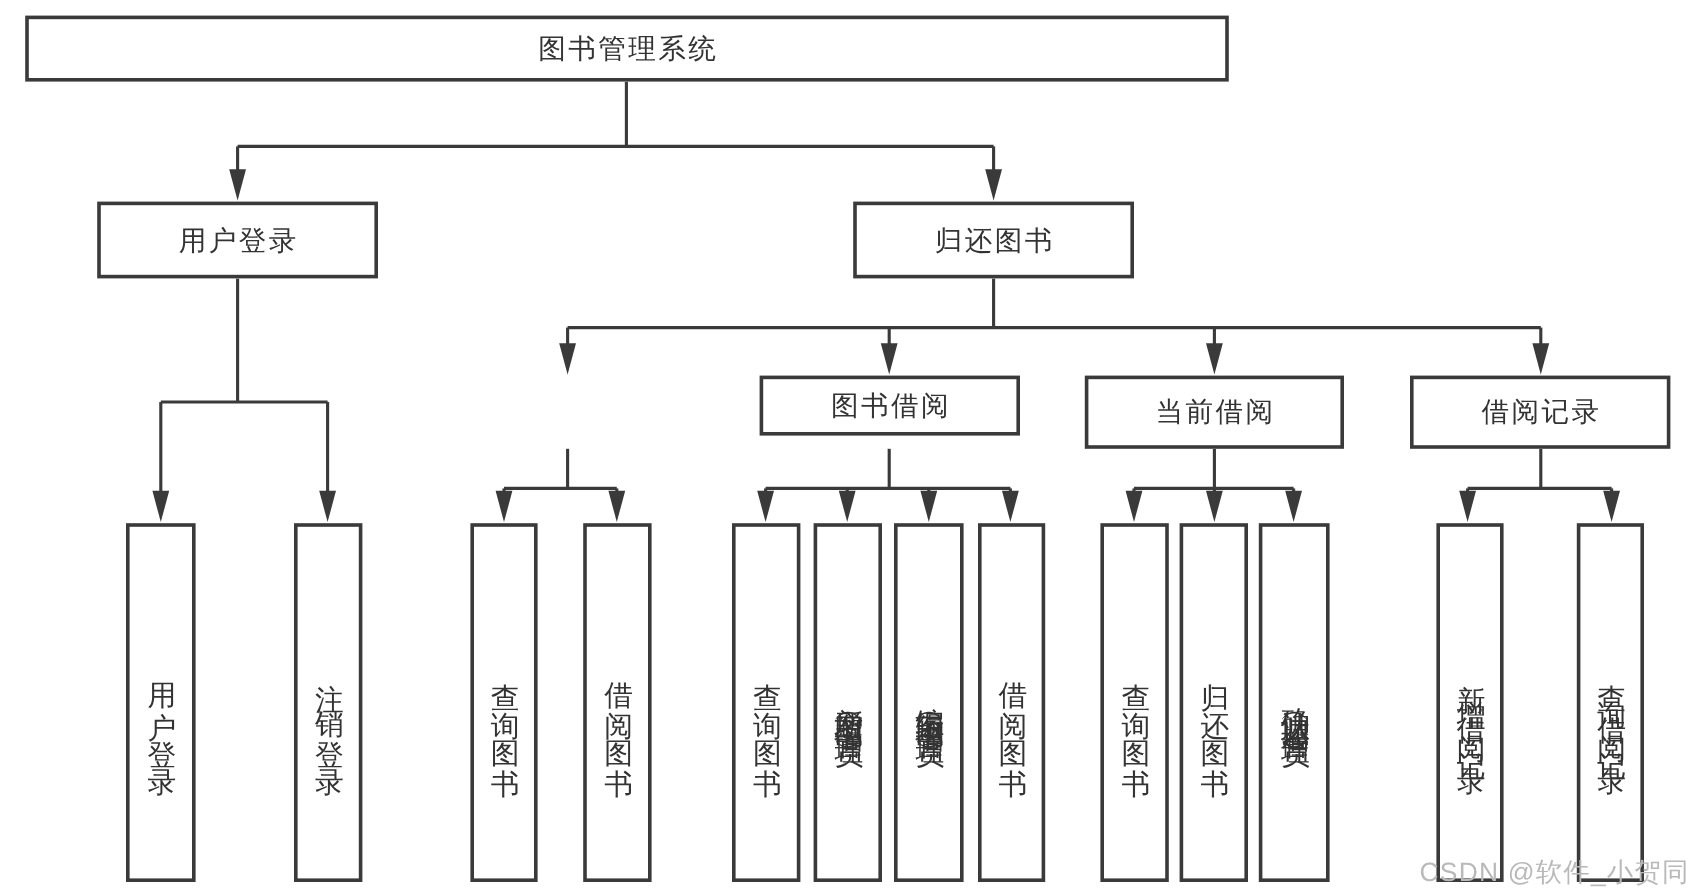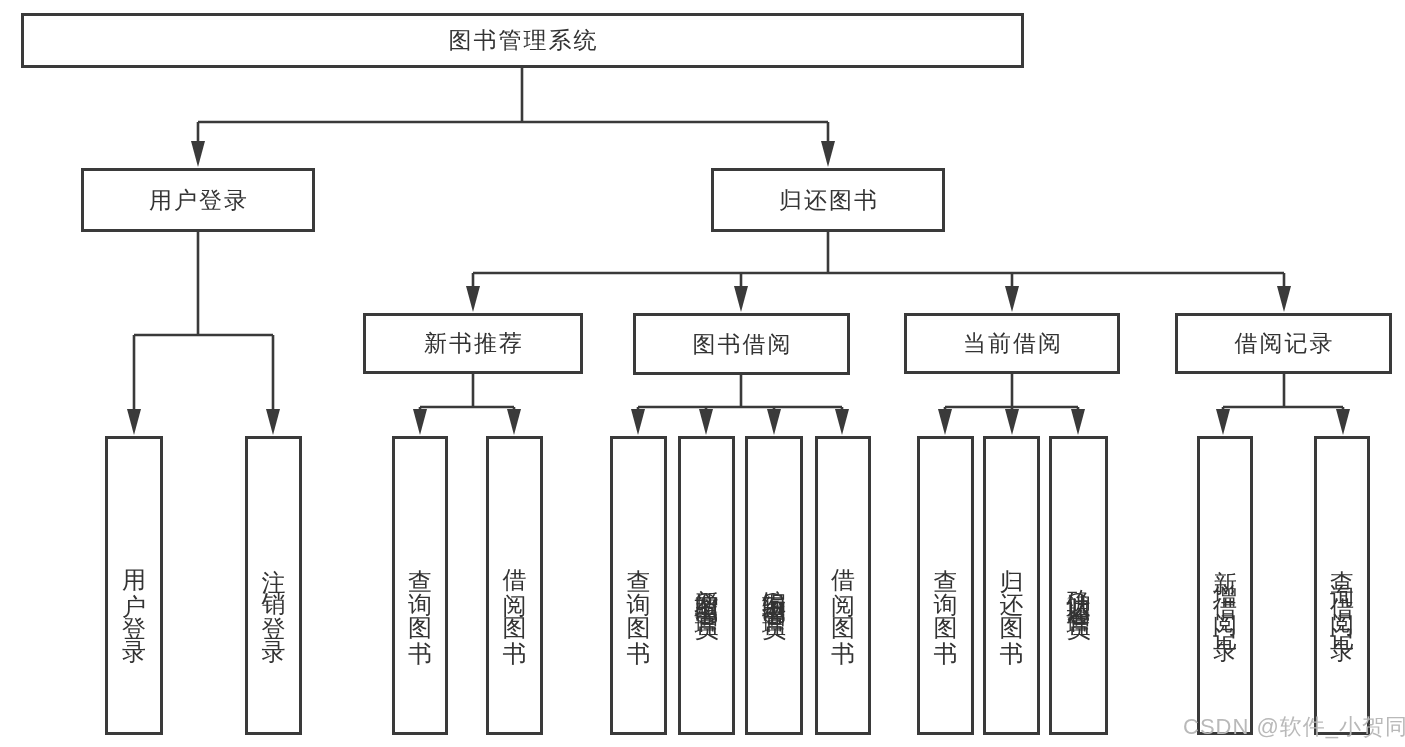--- a/index.html
+++ b/index.html
@@ -131,22 +131,21 @@
       <polygon points="1223,435 1216,409 1230,409"></polygon>
       <polygon points="1343,435 1336,409 1350,409"></polygon>
     </g>
   </svg>
 
   <div class="box hbox" style="left:21px; top:13px; width:1003px; height:55px;">图书管理系统</div>
 
   <div class="box hbox" style="left:81px; top:168px; width:234px; height:64px;">用户登录</div>
   <div class="box hbox" style="left:711px; top:168px; width:234px; height:64px;">归还图书</div>
 
-  <div class="box hbox" style="left:363px; top:313px; width:220px; height:61px;">新书推荐</div>
-  <div class="box hbox" style="left:633px; top:313px; width:217px; height:62px;">图书借阅</div>
+  <div class="box hbox" style="left:633px; top:313px; width:217px; height:50px;">图书借阅</div>
   <div class="box hbox" style="left:904px; top:313px; width:216px; height:61px;">当前借阅</div>
   <div class="box hbox" style="left:1175px; top:313px; width:217px; height:61px;">借阅记录</div>
 
   <div class="box leaf len4" style="left:105px; top:436px; width:58px; height:299px;">用户登录</div>
   <div class="box leaf len4" style="left:245px; top:436px; width:57px; height:299px;">注销登录</div>
 
   <div class="box leaf len4" style="left:392px; top:436px; width:56px; height:299px;">查询图书</div>
   <div class="box leaf len4" style="left:486px; top:436px; width:57px; height:299px;">借阅图书</div>
 
   <div class="box leaf len4" style="left:610px; top:436px; width:57px; height:299px;">查询图书</div>

